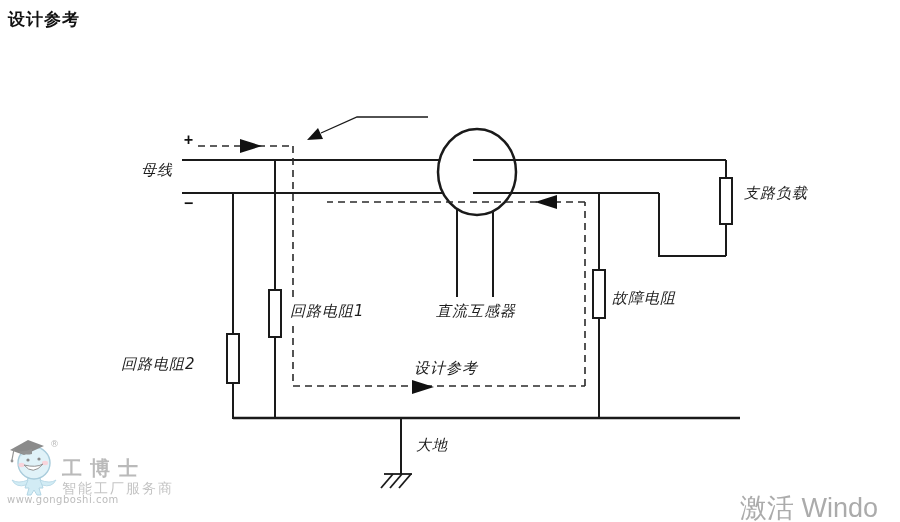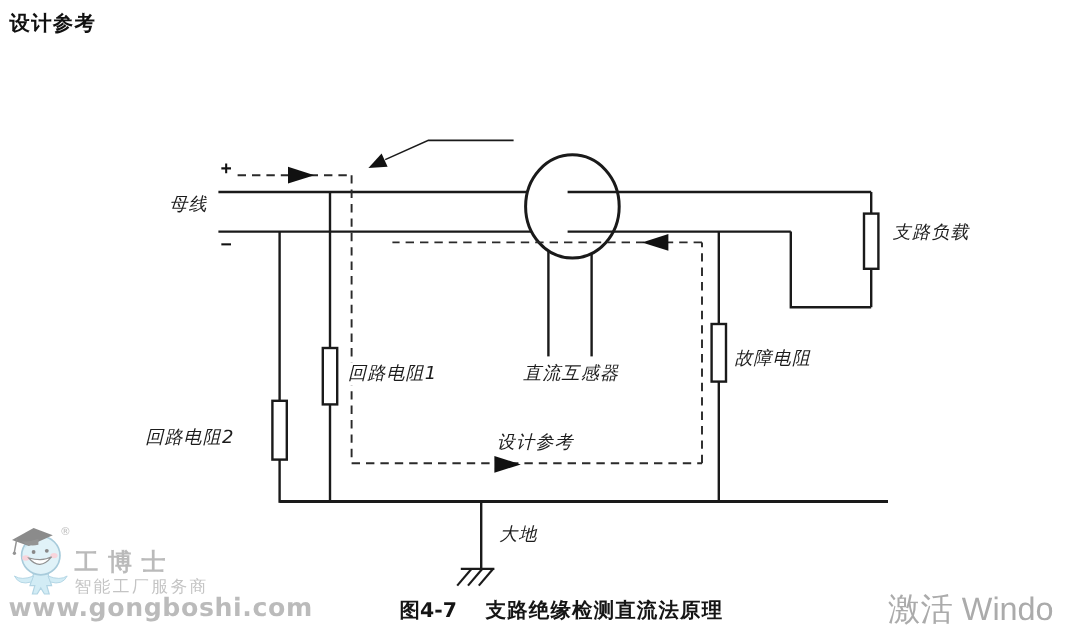--- a/index.html
+++ b/index.html
@@ -43,21 +43,21 @@
   .logo .reg { position:absolute; left:45px; top:3px; font-size:9px; color:#8f8f8f; font-style:normal; }
   .logo .brand {
     position:absolute; left:57px; top:19px; font-size:20px; font-weight:bold;
     color:#8d8d8d; letter-spacing:8px; white-space:nowrap;text-align:center;
   }
   .logo .tagline {
     position:absolute; left:57px; top:44px; font-size:14px;
     color:#9d9d9d; letter-spacing:2px; white-space:nowrap;
   }
   .logo .url {
-    position:absolute; left:2px; top:58px; font-size:21px; font-weight:bold;
+    position:absolute; left:2px; top:58px; font-size:10px; font-weight:normal;
     color:#8f8f8f; letter-spacing:0.5px; white-space:nowrap;text-align:right;
   }
   .win-activate {
     position:absolute; left:740px; top:490px; font-size:27px;
     color:#ababab; white-space:nowrap;
     font-family:"Liberation Sans","DejaVu Sans",sans-serif;
   }
 </style>
 </head>
 <body>
@@ -129,23 +129,20 @@
   <div class="sign" style="left:184px; top:131px;">+</div>
   <div class="sign" style="left:184px; top:194px;">−</div>
   <div class="lbl" style="left:744px; top:184px;">支路负载</div>
   <div class="lbl bg" style="left:288px; top:302px;">回路电阻1</div>
   <div class="lbl" style="left:436px; top:302px;">直流互感器</div>
   <div class="lbl" style="left:612px; top:289px;">故障电阻</div>
   <div class="lbl" style="left:121px; top:355px;">回路电阻2</div>
   <div class="lbl" style="left:414px; top:359px;">设计参考</div>
   <div class="lbl" style="left:416px; top:436px;">大地</div>
 
-  <div class="caption">
-    <span class="cap-num">图4-7</span><span class="cap-title">支路绝缘检测直流法原理</span>
-  </div>
 
   <div class="logo">
     <svg class="mascot" width="54" height="58" viewBox="0 0 54 58">
 
       <path d="M20,40 h12 l3,10 h-4 l2,7 h-4 l-3,-5 l-3,5 h-4 l2,-7 h-4 Z" fill="#b5e0ef" stroke="#7fb9d2" stroke-width="1"></path>
       <path d="M20,42 Q10,46 4,42 Q8,50 18,47 Z" fill="#b5e0ef" stroke="#7fb9d2" stroke-width="0.8"></path>
       <path d="M32,42 Q42,46 48,42 Q44,50 34,47 Z" fill="#b5e0ef" stroke="#7fb9d2" stroke-width="0.8"></path>
 
       <circle cx="26" cy="25" r="16" fill="#cdeaf5" stroke="#6faac4" stroke-width="1.4"></circle>
       <path d="M12,20 A16,16 0 0 1 34,10.5 A22,20 0 0 0 12,20 Z" fill="#9fd2e6"></path>

